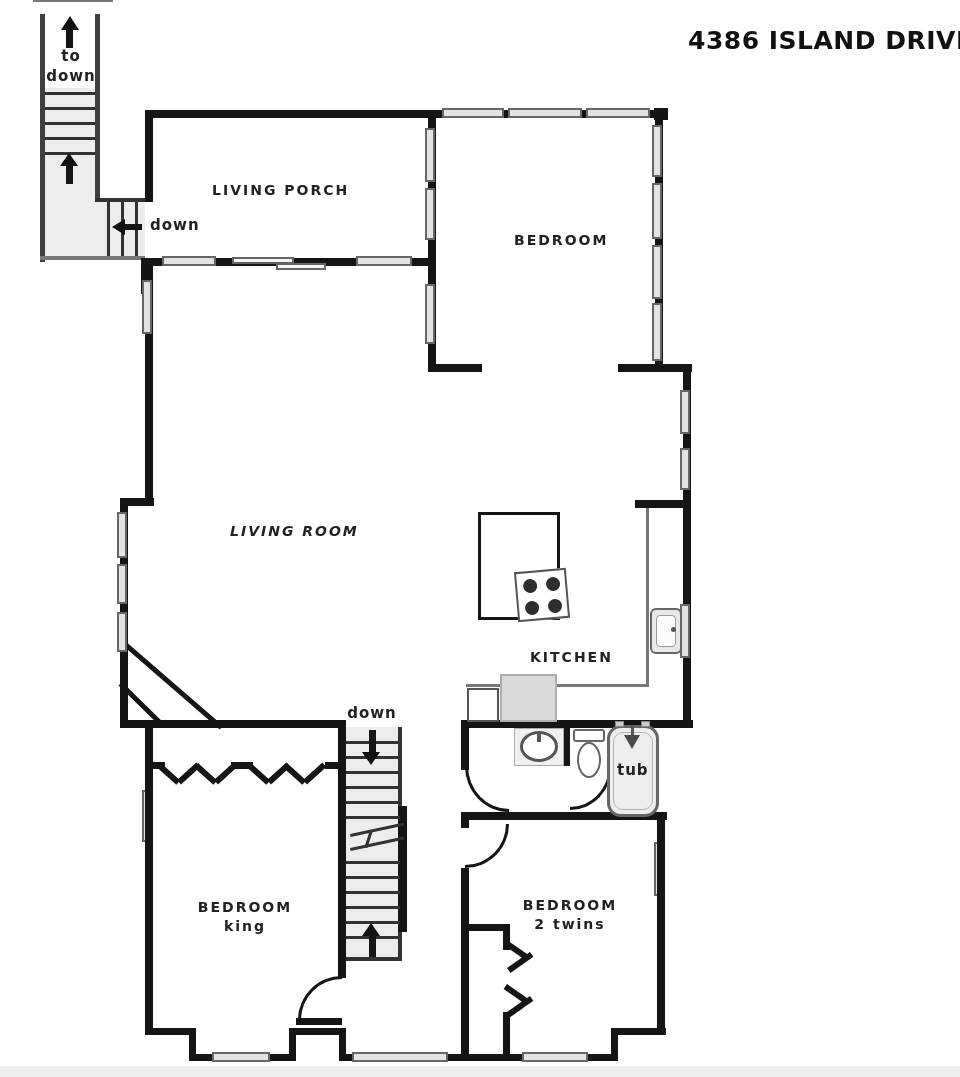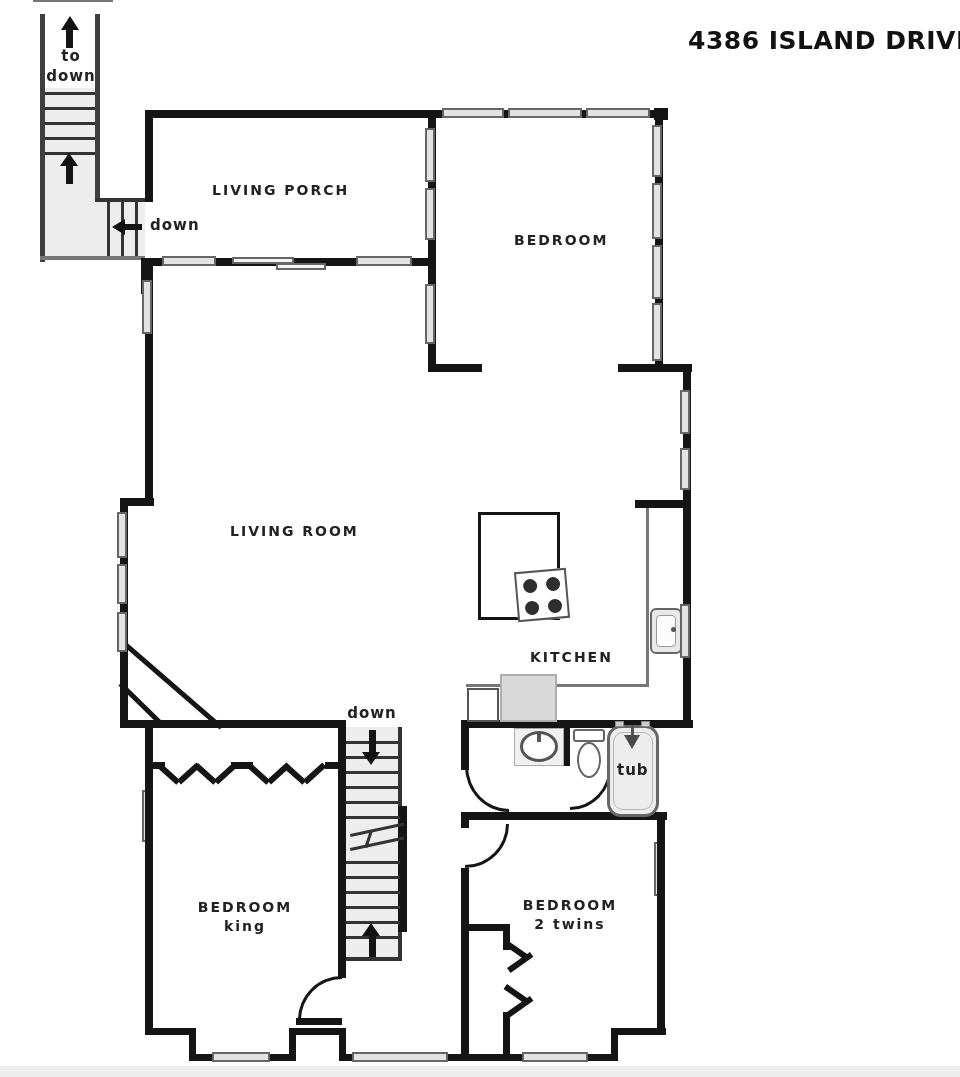--- a/index.html
+++ b/index.html
@@ -214,17 +214,17 @@
   <div class="w" style="left:339px;top:1028px;width:7px;height:33px;"></div>
   <div class="w" style="left:339px;top:1054px;width:130px;height:7px;"></div>
   <div class="win" style="left:352px;top:1052px;width:96px;height:10px;"></div>
   <div class="w" style="left:461px;top:1054px;width:157px;height:7px;"></div>
   <div class="win" style="left:522px;top:1052px;width:66px;height:10px;"></div>
   <div class="w" style="left:611px;top:1028px;width:7px;height:33px;"></div>
   <div class="w" style="left:611px;top:1028px;width:55px;height:7px;"></div>
 
   <div class="lbl" style="left:212px;top:181px;">LIVING PORCH</div>
   <div class="lbl" style="left:514px;top:231px;">BEDROOM</div>
-  <div class="lbl" style="left:230px;top:522px;">LIVING ROOM</div>
+  <div class="lbl" style="left:230px;top:522px;font-style:italic;">LIVING ROOM</div>
   <div class="lbl" style="left:530px;top:648px;text-align:center;">KITCHEN</div>
 
   <div class="sf" style="left:0;top:1066px;width:960px;height:11px;"></div>
 </div>
 
 </body></html>

